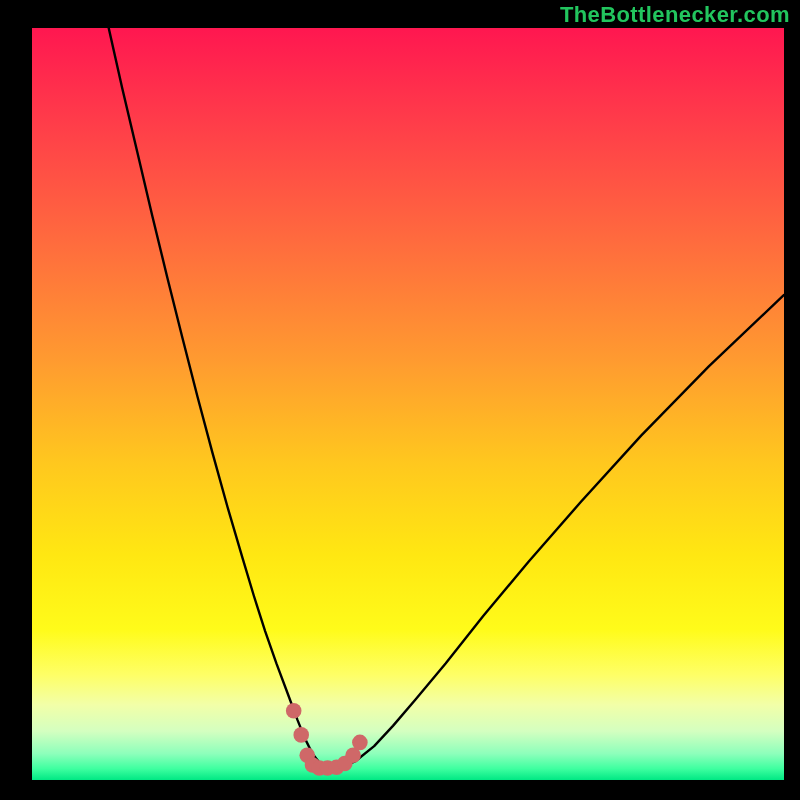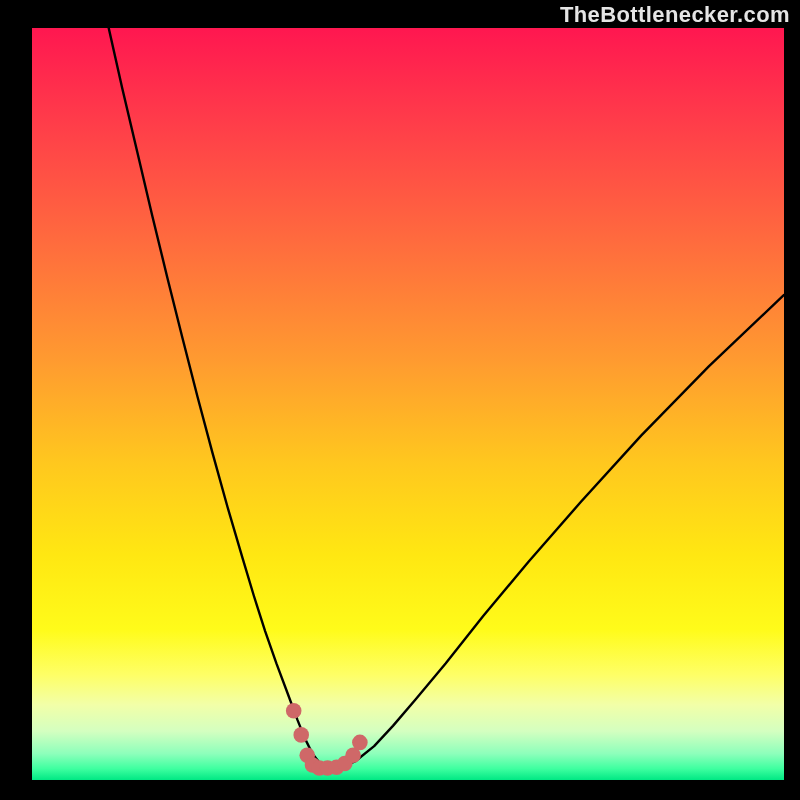--- a/index.html
+++ b/index.html
@@ -27,21 +27,21 @@
     position: absolute;
     left: 0;
     top: 0;
     width: 100%;
     height: 100%;
   }
   .source {
     position: absolute;
     top: 2px;
     right: 10px;
-    color: #e5e5e5;
+    color: #22c55e;
     font-size: 22px;
     font-weight: 600;
     letter-spacing: 0.4px;
     text-align: center;
   }
   svg {
     position: absolute;
     left: 0;
     top: 0;
   }

